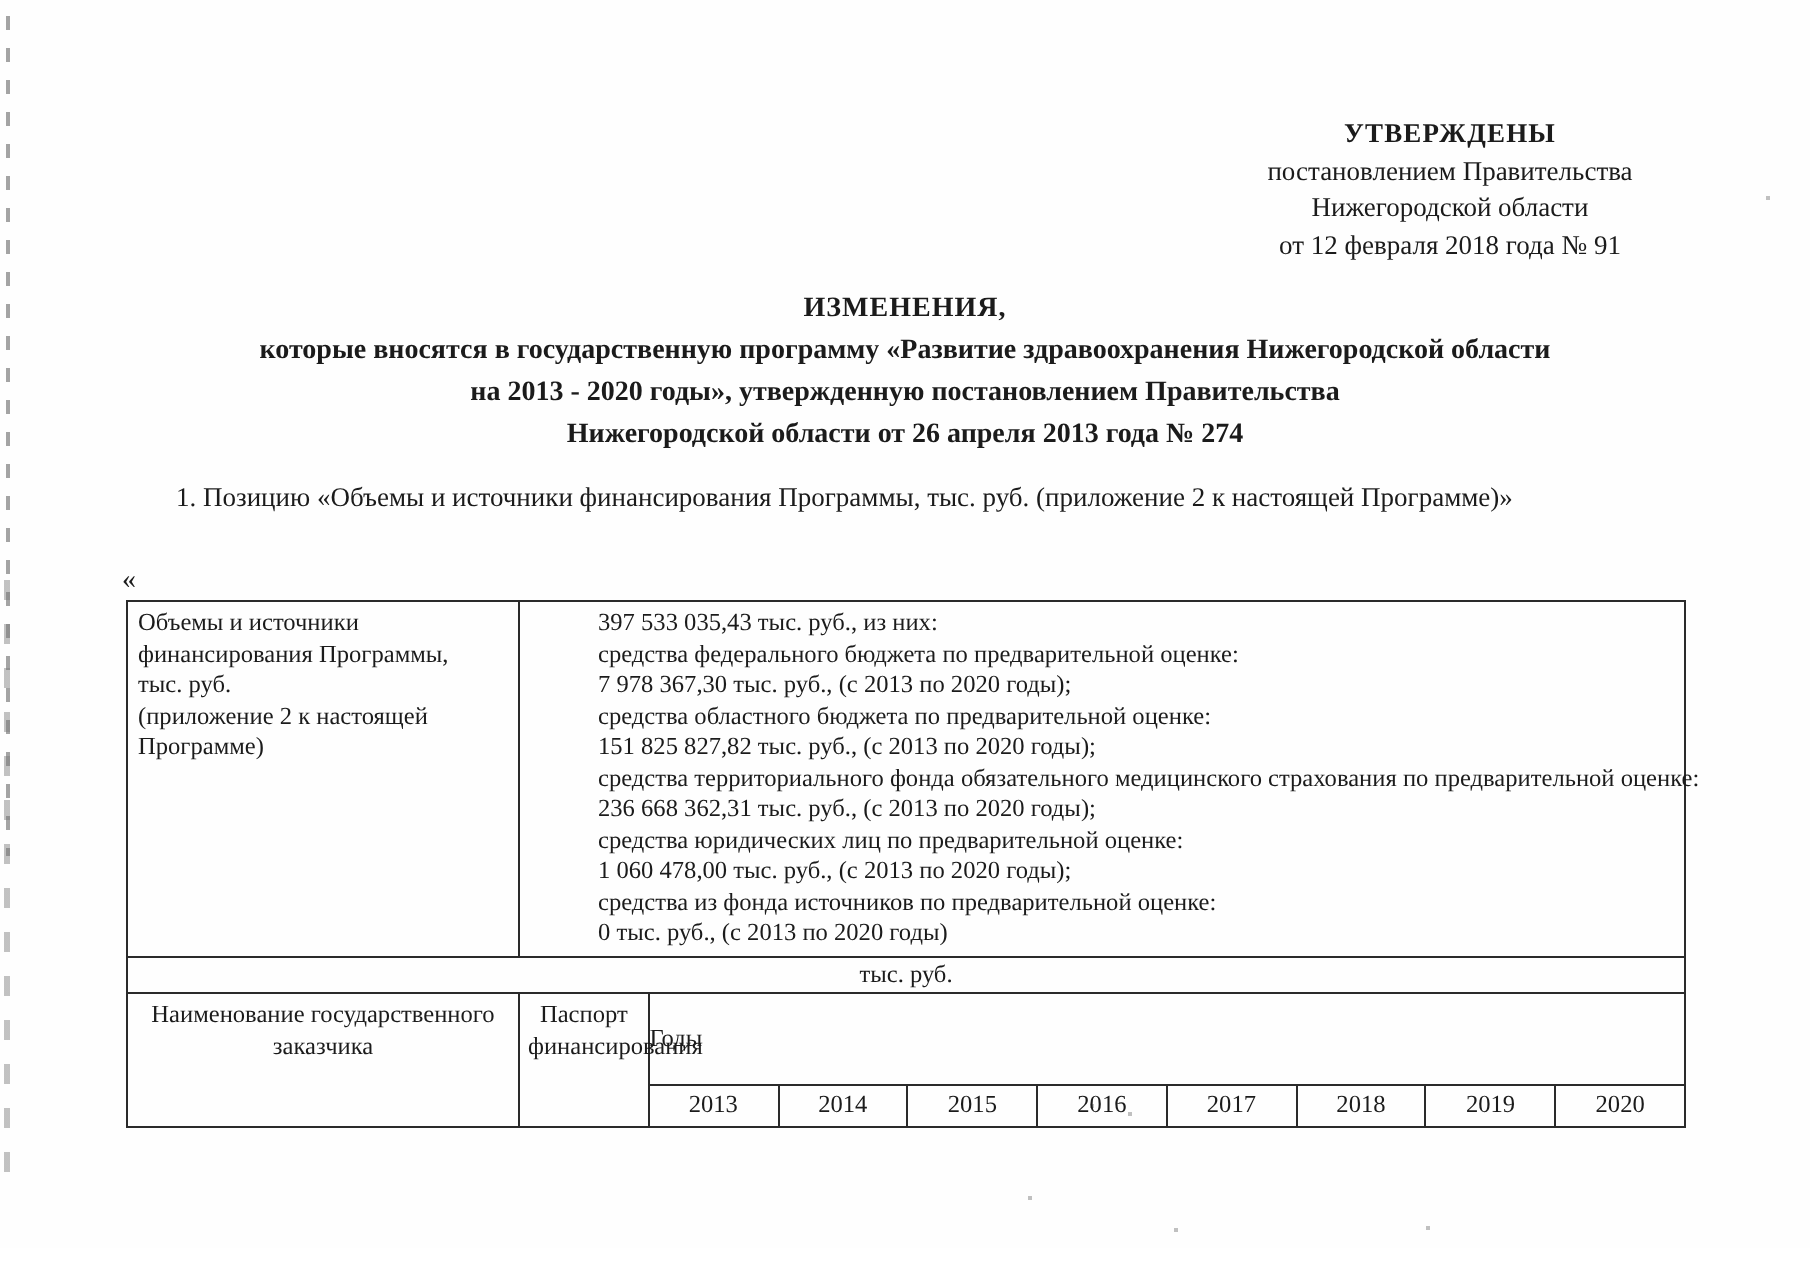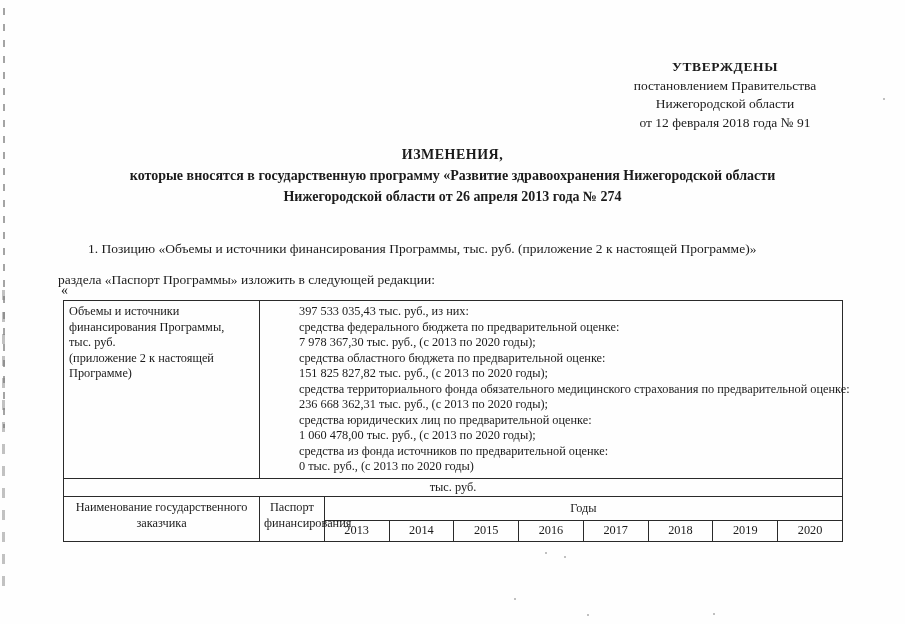--- a/index.html
+++ b/index.html
@@ -169,23 +169,23 @@
   .hdr-cell .cell-pad {
     padding: 2px 4px;
     line-height: 16px;
     text-align: center;
   }
   .years-group {
     text-align: center;
     height: 18px;
   }
   .years-group .cell-pad {
-    padding: 4px 0;
+    padding: 15px 0;
     line-height: 15px;
-    text-align: center;
+    text-align: left;
   }
   .year-cell {
     text-align: center;
     height: 20px;
     vertical-align: middle;
     width: 55.5px;
   }
   .year-cell .cell-pad {
     padding: 1px 0;
     line-height: 16px;
@@ -209,25 +209,25 @@
   <div class="approval">
     <div class="kw">УТВЕРЖДЕНЫ</div>
     <div>постановлением Правительства</div>
     <div>Нижегородской области</div>
     <div>от 12 февраля 2018 года № 91</div>
   </div>
 
   <div class="title-block">
     <div class="main-title">ИЗМЕНЕНИЯ,</div>
     <div>которые вносятся в государственную программу «Развитие здравоохранения Нижегородской области</div>
+    <div>на 2013 - 2020 годы», утвержденную постановлением Правительства</div>
     <div>Нижегородской области от 26 апреля 2013 года № 274</div>
   </div>
 
   <div class="para para-1">1. Позицию «Объемы и источники финансирования Программы, тыс. руб. (приложение 2 к настоящей Программе)»</div>
-  <div class="para para-2">раздела «Паспорт Программы» изложить в следующей редакции:</div>
 
   <div class="open-quote">«</div>
 
   <table class="doc-table">
     <tbody>
       <tr>
         <td class="col-name vol-cell">
           <div class="cell-pad">
             <div>Объемы и источники</div>
             <div>финансирования Программы,</div>

